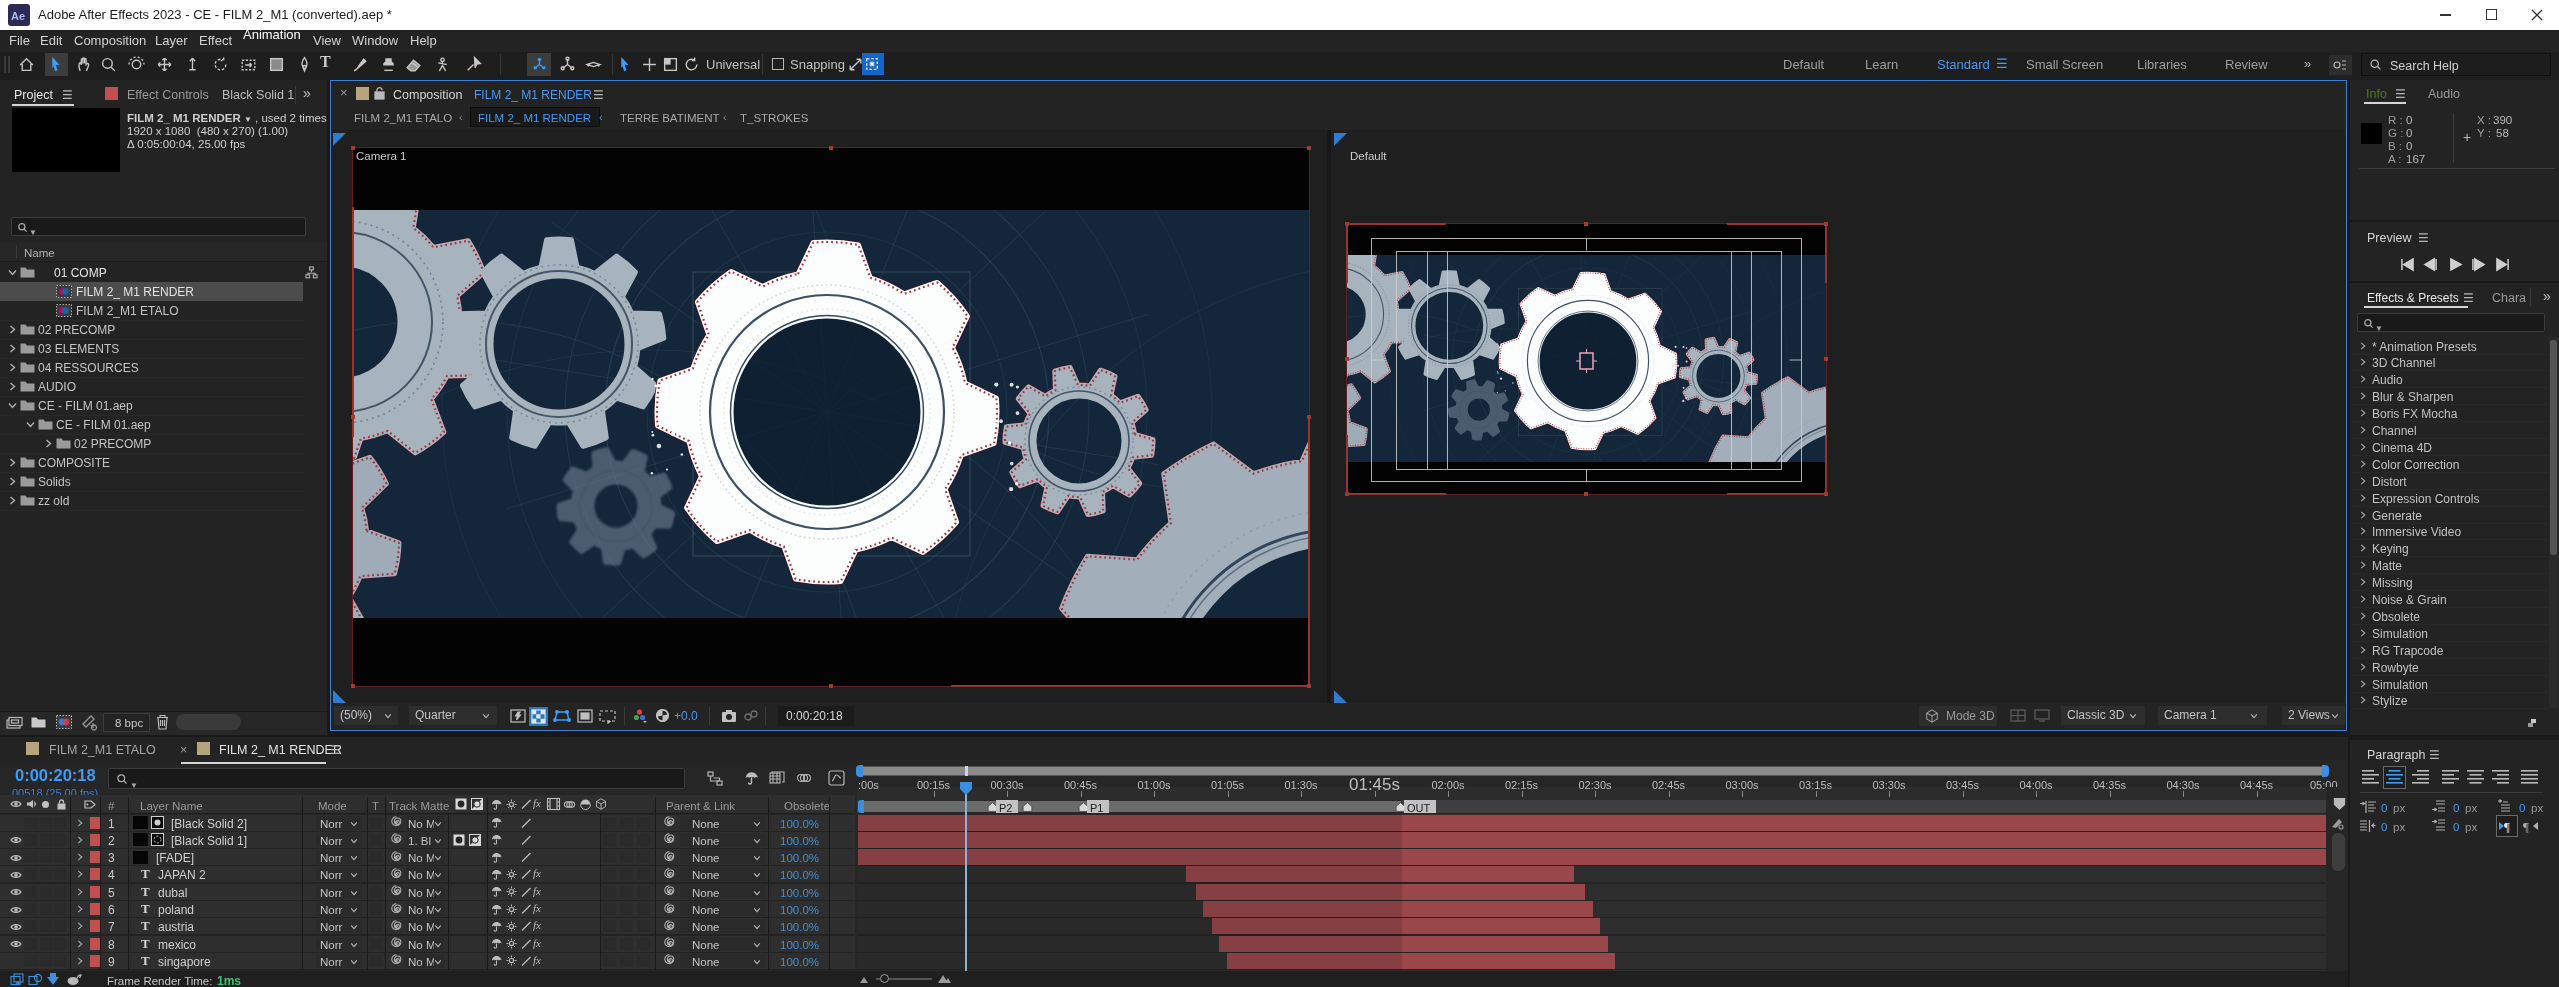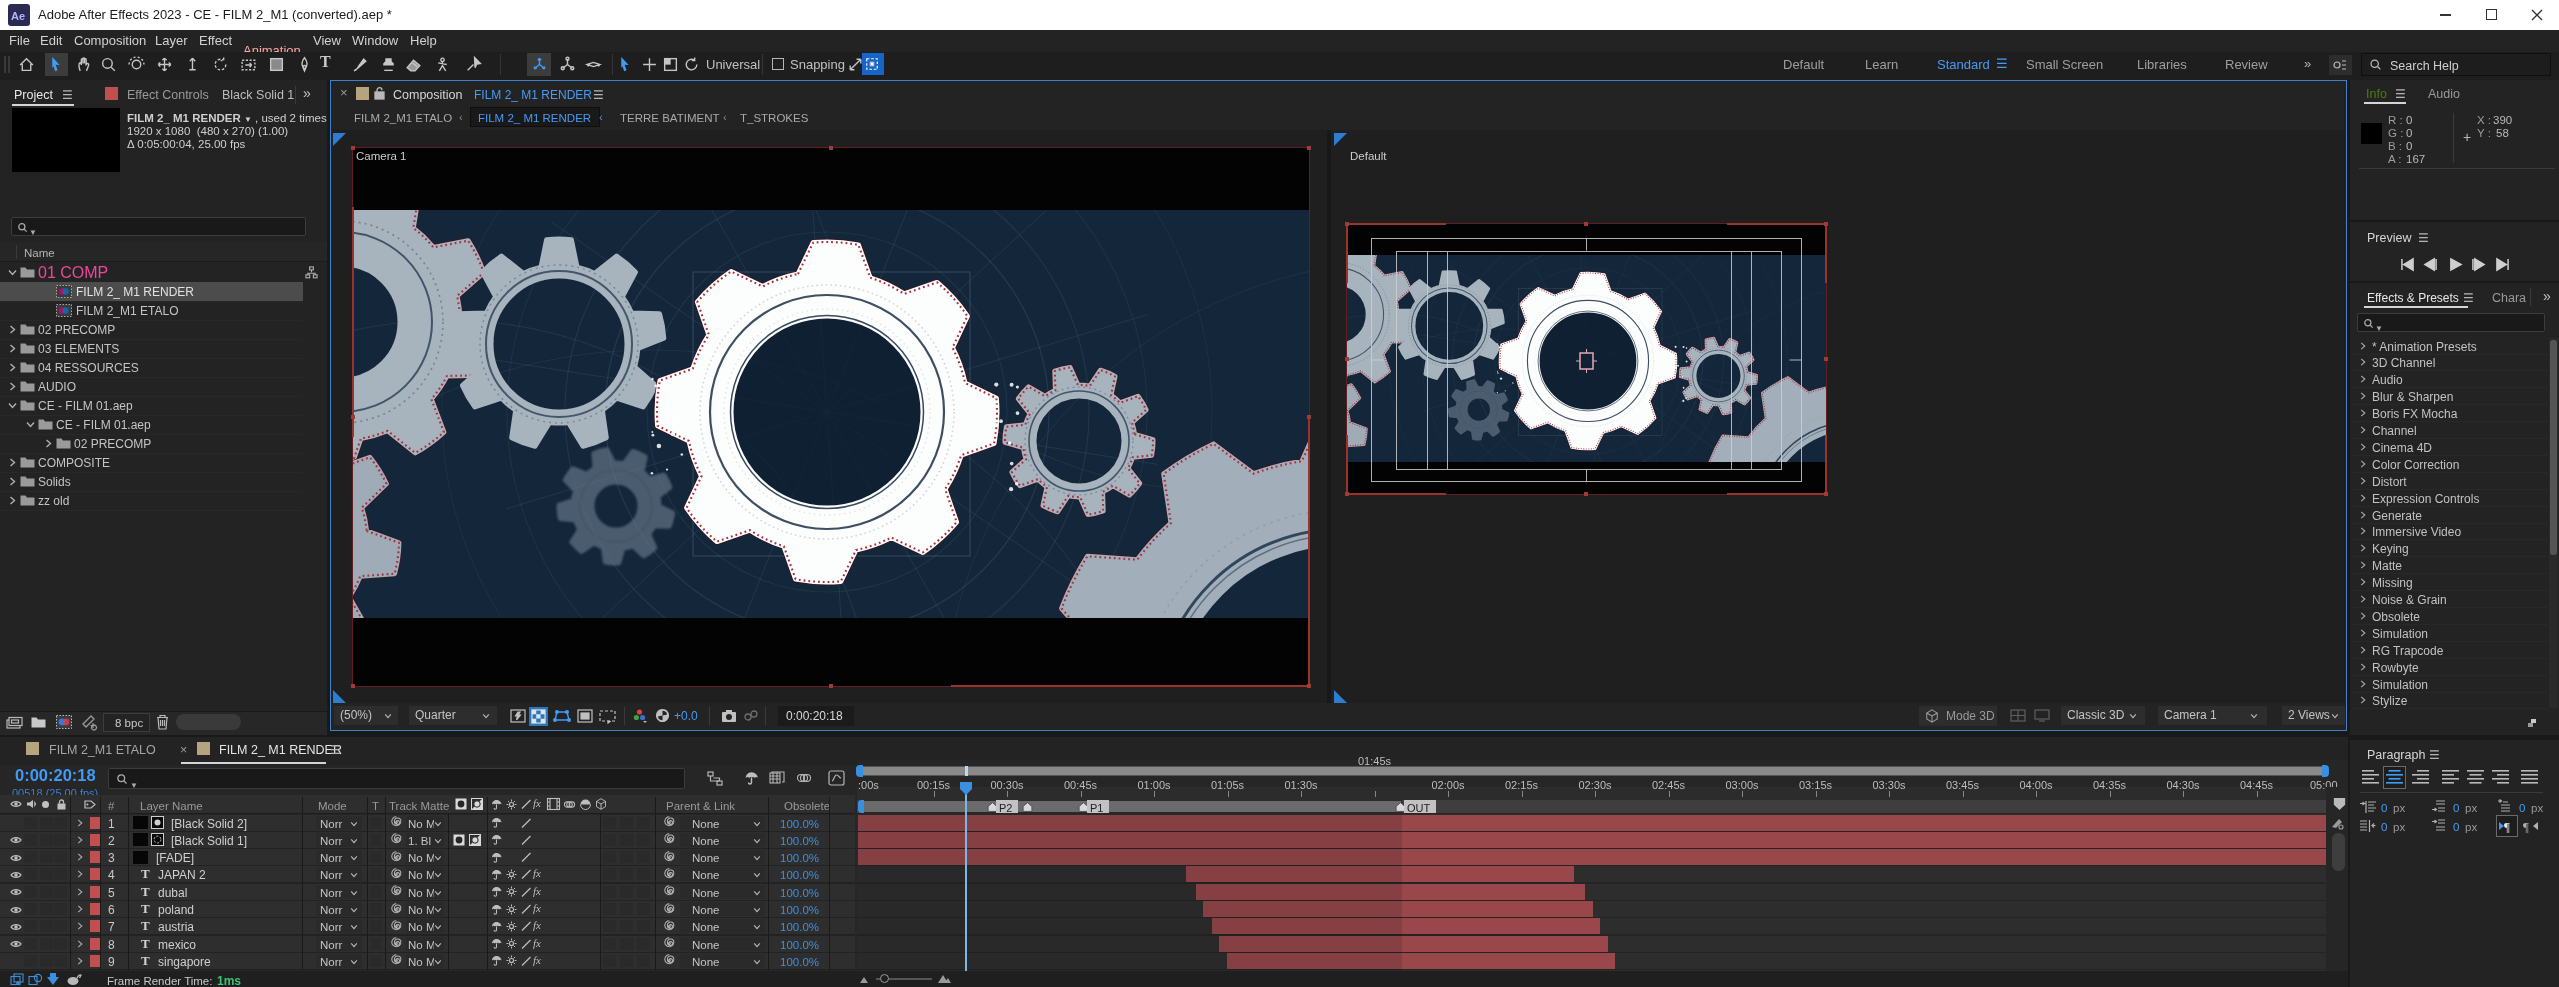--- a/index.html
+++ b/index.html
@@ -21,21 +21,21 @@
 <div class="p" style="left:2486px;top:9px;width:11px;height:11px;border:1.5px solid #333"></div>
 <svg class="ic" style="left:2531px;top:9px" width="12" height="12" viewBox="0 0 12 12">
     <path d="M1 1 L11 11 M11 1 L1 11" stroke="#333" stroke-width="1.4"></path>
   </svg>
 <div class="p" style="left:0;top:30px;width:2559px;height:22px;background:#232323"></div>
 <div class="tx" style="left:9px;top:34px;color:#d2d2d2;font-size:13px">File</div>
 <div class="tx" style="left:40px;top:34px;color:#d2d2d2;font-size:13px">Edit</div>
 <div class="tx" style="left:74px;top:34px;color:#d2d2d2;font-size:13px">Composition</div>
 <div class="tx" style="left:155px;top:34px;color:#d2d2d2;font-size:13px">Layer</div>
 <div class="tx" style="left:199px;top:34px;color:#d2d2d2;font-size:13px">Effect</div>
-<div class="tx" style="left:243px;top:44px;color:#fca5a5;font-size:13px">Animation</div>
+<div class="tx" style="left:243px;top:28px;color:#ffffff;font-size:13px">Animation</div>
 <div class="tx" style="left:313px;top:34px;color:#d2d2d2;font-size:13px">View</div>
 <div class="tx" style="left:352px;top:34px;color:#d2d2d2;font-size:13px">Window</div>
 <div class="tx" style="left:410px;top:34px;color:#d2d2d2;font-size:13px">Help</div>
 <div class="p" style="left:0;top:52px;width:2559px;height:28px;background:#1e1e1e"></div>
 <div class="p" style="left:4px;top:56px;width:2px;height:17px;background:#3a3a3a"></div>
 <div class="p" style="left:8px;top:56px;width:2px;height:17px;background:#3a3a3a"></div>
 <svg class="ic" style="left:18px;top:56px" width="17" height="17" viewBox="0 0 16 16" fill="none" stroke="#c6c6c6" stroke-width="1.3">
     <path d="M2 8.5 L8 2.5 L14 8.5 M4 7.5 v6 h8 v-6"></path>
   </svg>
 <div class="p" style="left:45px;top:53px;width:23px;height:23px;background:#3c3c3c"></div>
@@ -169,21 +169,21 @@
 <div class="tx" style="left:29px;top:226px;color:#aaa;font-size:8px">▼</div>
 <div class="p" style="left:0px;top:242px;width:327px;height:20px;background:#262626;border-bottom:1px solid #1b1b1b"></div>
 <div class="p" style="left:16px;top:245px;width:1px;height:14px;background:#3a3a3a"></div>
 <div class="tx" style="left:24px;top:246px;color:#b5b5b5;font-size:11.5px">Name</div>
 <svg class="ic" style="left:8px;top:268px" width="9" height="9" viewBox="0 0 9 9">
     <path d="M1 2.5 L4.5 6.5 L8 2.5" fill="none" stroke="#b0b0b0" stroke-width="1.4"></path>
   </svg>
 <svg class="ic" style="left:20px;top:266px" width="15" height="12" viewBox="0 0 15 12">
     <path d="M0.5 1.5 h5 l1.5 2 h7.5 v8 h-14 Z" fill="#9a9a9a"></path>
   </svg>
-<div class="tx" style="left:38px;top:266px;color:#ec4899;font-size:16px">01 COMP</div>
+<div class="tx" style="left:54px;top:266px;color:#e5e5e5;font-size:12px">01 COMP</div>
 <div class="p" style="left:0;top:282px;width:303px;height:1px;background:#282828"></div>
 <svg class="ic" style="left:305px;top:266px" width="13" height="13" viewBox="0 0 14 14" fill="none" stroke="#b0b0b0" stroke-width="1.2">
     <rect x="5" y="1" width="4" height="3.2"></rect>
     <rect x="1" y="9.5" width="4" height="3.2"></rect>
     <rect x="9" y="9.5" width="4" height="3.2"></rect>
     <path d="M7 4.2 v2.6 M3 9.5 v-1.7 h8 v1.7"></path>
   </svg>
 <div class="p" style="left:0;top:282px;width:303px;height:19px;background:#4c4c4c"></div>
 <svg class="ic" style="left:56px;top:285px" width="16" height="13" viewBox="0 0 16 13">
     <rect x="0.5" y="0.5" width="15" height="12" fill="#3b3b3b" stroke="#a8a8a8" stroke-dasharray="1.5 1.5"></rect>
@@ -1589,21 +1589,21 @@
 <div class="tx" style="left:1007.0px;top:778px;color:#bdbdbd;font-size:11px;transform:translateX(-50%)">00:30s</div>
 <div class="p" style="left:1007.0px;top:791px;width:1px;height:6px;background:#888"></div>
 <div class="tx" style="left:1080.5px;top:778px;color:#bdbdbd;font-size:11px;transform:translateX(-50%)">00:45s</div>
 <div class="p" style="left:1080.5px;top:791px;width:1px;height:6px;background:#888"></div>
 <div class="tx" style="left:1154.0px;top:778px;color:#bdbdbd;font-size:11px;transform:translateX(-50%)">01:00s</div>
 <div class="p" style="left:1154.0px;top:791px;width:1px;height:6px;background:#888"></div>
 <div class="tx" style="left:1227.5px;top:778px;color:#bdbdbd;font-size:11px;transform:translateX(-50%)">01:05s</div>
 <div class="p" style="left:1227.5px;top:791px;width:1px;height:6px;background:#888"></div>
 <div class="tx" style="left:1301.0px;top:778px;color:#bdbdbd;font-size:11px;transform:translateX(-50%)">01:30s</div>
 <div class="p" style="left:1301.0px;top:791px;width:1px;height:6px;background:#888"></div>
-<div class="tx" style="left:1374.5px;top:754px;color:#bdbdbd;font-size:11px;transform:translateX(-50%)">01:45s</div>
+<div class="tx" style="left:1374.5px;top:778px;color:#bdbdbd;font-size:17px;transform:translateX(-50%)">01:45s</div>
 <div class="p" style="left:1374.5px;top:791px;width:1px;height:6px;background:#888"></div>
 <div class="tx" style="left:1448.0px;top:778px;color:#bdbdbd;font-size:11px;transform:translateX(-50%)">02:00s</div>
 <div class="p" style="left:1448.0px;top:791px;width:1px;height:6px;background:#888"></div>
 <div class="tx" style="left:1521.5px;top:778px;color:#bdbdbd;font-size:11px;transform:translateX(-50%)">02:15s</div>
 <div class="p" style="left:1521.5px;top:791px;width:1px;height:6px;background:#888"></div>
 <div class="tx" style="left:1595.0px;top:778px;color:#bdbdbd;font-size:11px;transform:translateX(-50%)">02:30s</div>
 <div class="p" style="left:1595.0px;top:791px;width:1px;height:6px;background:#888"></div>
 <div class="tx" style="left:1668.5px;top:778px;color:#bdbdbd;font-size:11px;transform:translateX(-50%)">02:45s</div>
 <div class="p" style="left:1668.5px;top:791px;width:1px;height:6px;background:#888"></div>
 <div class="tx" style="left:1742.0px;top:778px;color:#bdbdbd;font-size:11px;transform:translateX(-50%)">03:00s</div>

